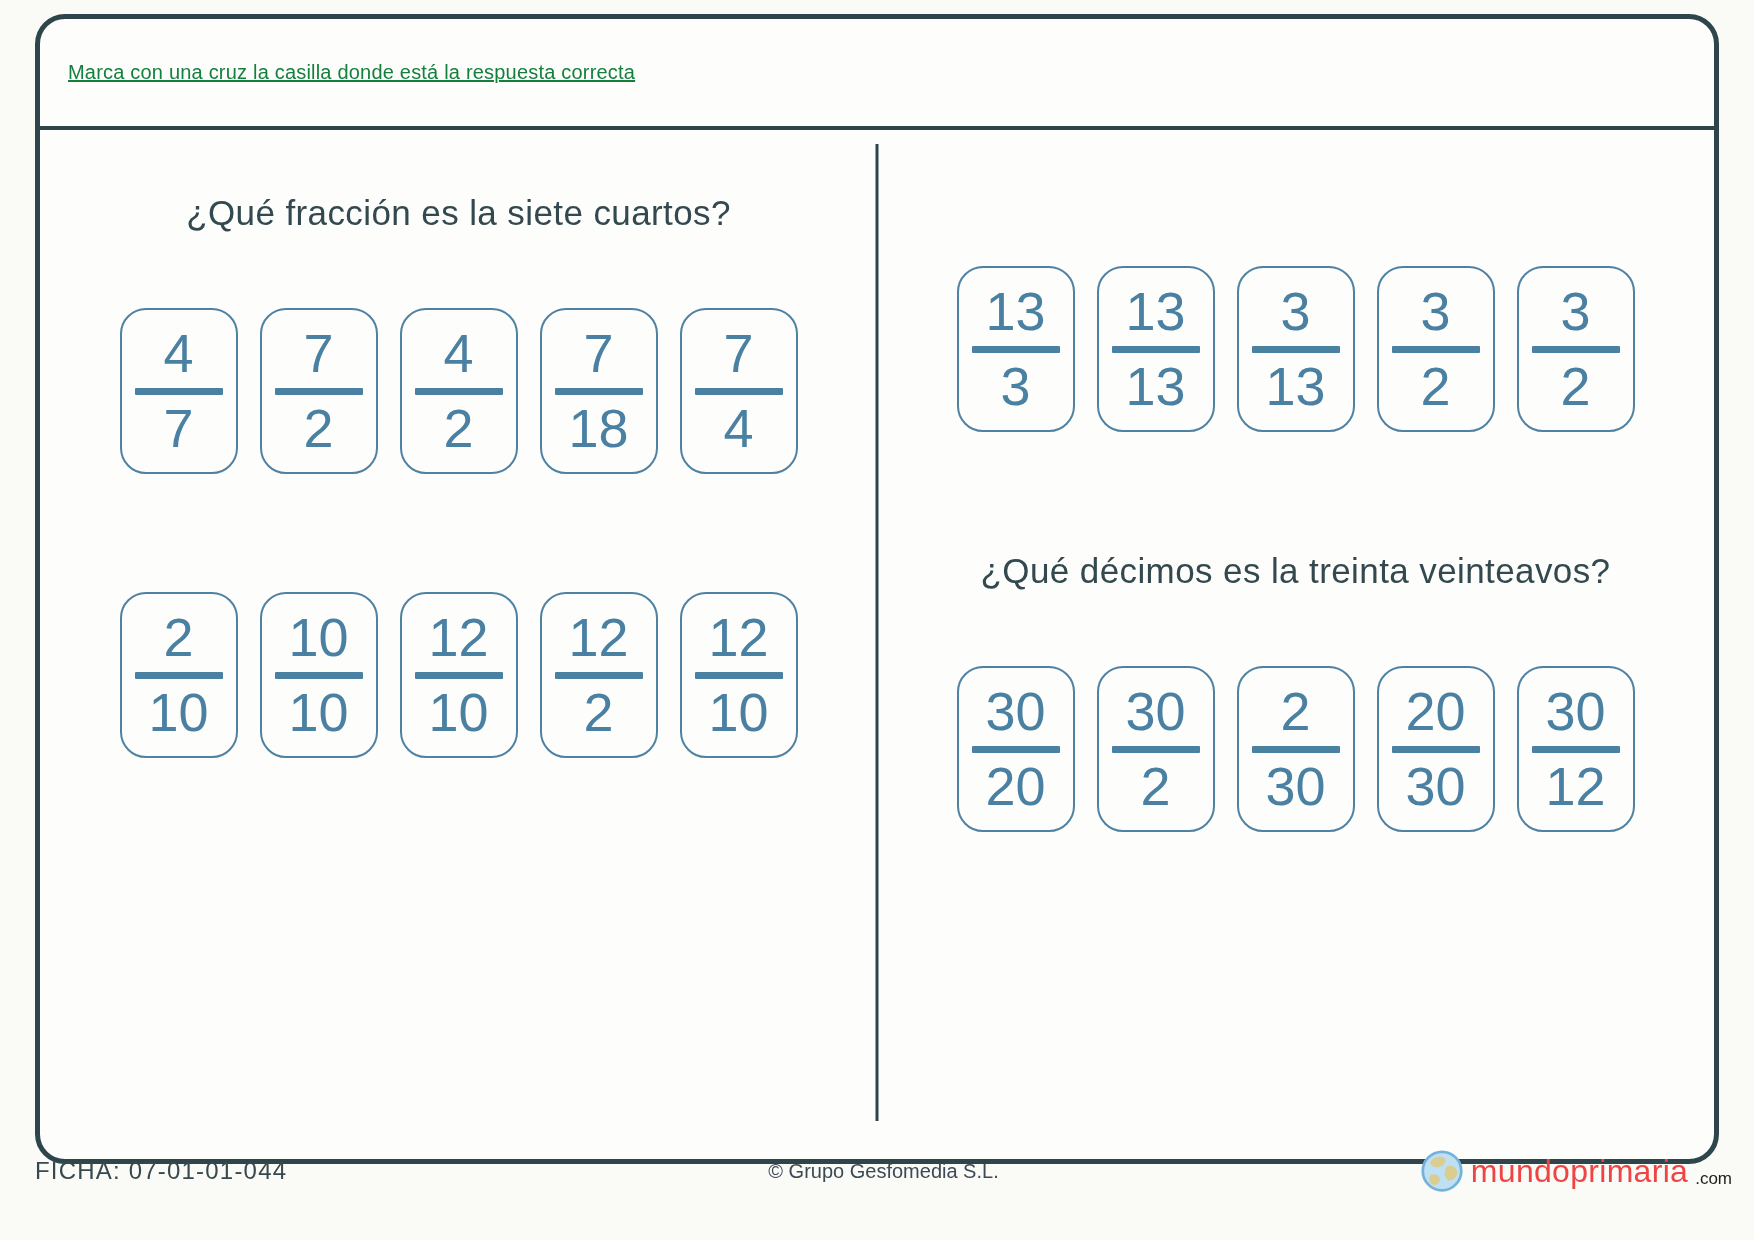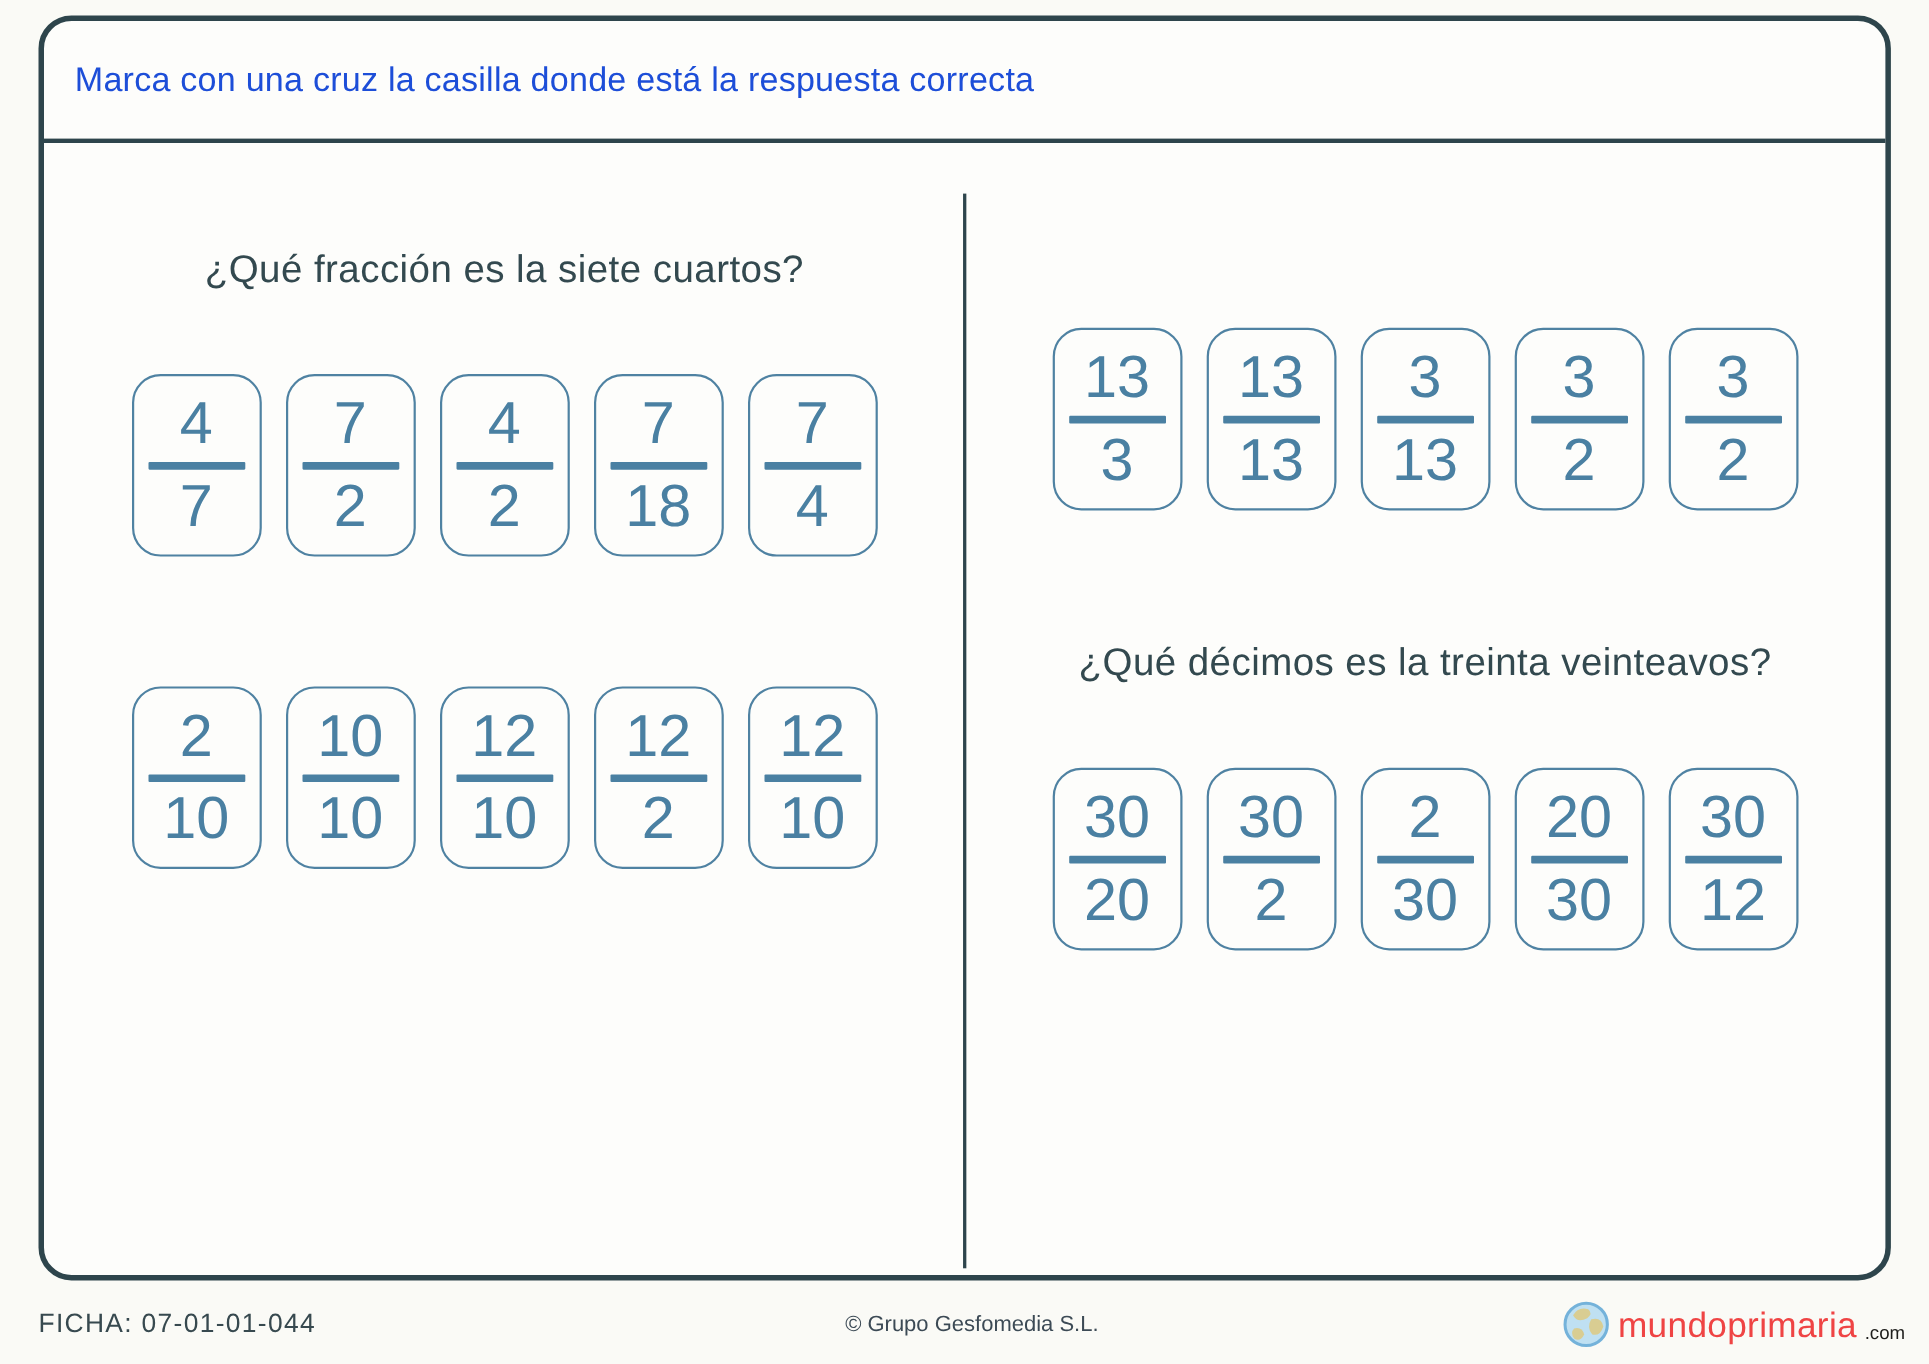--- a/index.html
+++ b/index.html
@@ -12,43 +12,43 @@
   }
   .frame{
     position:absolute;left:35px;top:14px;width:1684px;height:1150px;
     border:5px solid #2e454c;border-radius:30px;
     background:#fdfdfb;box-sizing:border-box;
   }
   .banner{
     height:111px;border-bottom:4px solid #2e454c;box-sizing:border-box;
     display:flex;align-items:center;padding:0 28px;
   }
-  .banner-text{font-size:31px;font-weight:500;color:#1d4ed8;letter-spacing:.2px;}
-  .content{position:relative;display:flex;height:1025px;margin-top:32px;}
+  .banner-text{font-size:20px;font-weight:500;color:#15803d;letter-spacing:.2px;text-decoration:underline;}
+  .content{position:relative;display:flex;height:1025px;}
   .divider{
     position:absolute;left:50%;top:14px;height:calc(100% - 48px);
     width:3px;background:#2e454c;transform:translateX(-50%);
   }
   .half{flex:1;padding-top:62px;box-sizing:border-box;}
   .q-block + .q-block{margin-top:118px;}
   .q-title{
     font-size:35px;font-weight:500;color:#33494f;text-align:center;
     letter-spacing:.4px;line-height:1.2;
   }
   .card-row{display:flex;justify-content:center;gap:22px;margin-top:74px;}
   .fcard{
     width:118px;height:166px;box-sizing:border-box;
     border:2.5px solid #4f82a2;border-radius:26px;background:#fdfdfb;
     display:flex;flex-direction:column;align-items:center;justify-content:center;
     cursor:pointer;
   }
   .fnum,.fden{font-size:54px;font-weight:500;color:#4a80a2;line-height:1.02;}
   .fbar{width:calc(100% - 26px);height:7px;background:#4a80a2;margin:6px 0;border-radius:1px;}
   .footer{
-    position:absolute;left:35px;right:22px;top:1178px;height:52px;
+    position:absolute;left:35px;right:22px;top:1145px;height:52px;
     display:flex;align-items:center;
   }
   .ficha{font-size:24px;color:#37494f;letter-spacing:1.2px;}
   .copyright{
     position:absolute;left:50%;transform:translateX(-50%);
     font-size:20px;color:#3c4a55;
   }
   .brand{position:absolute;right:0;display:flex;align-items:center;gap:7px;}
   .brand-name{font-size:32px;font-weight:400;color:#ef4444;letter-spacing:.3px;}
   .brand-tld{font-size:17px;font-weight:400;color:#1d1d1b;align-self:flex-end;padding-bottom:4px;}

